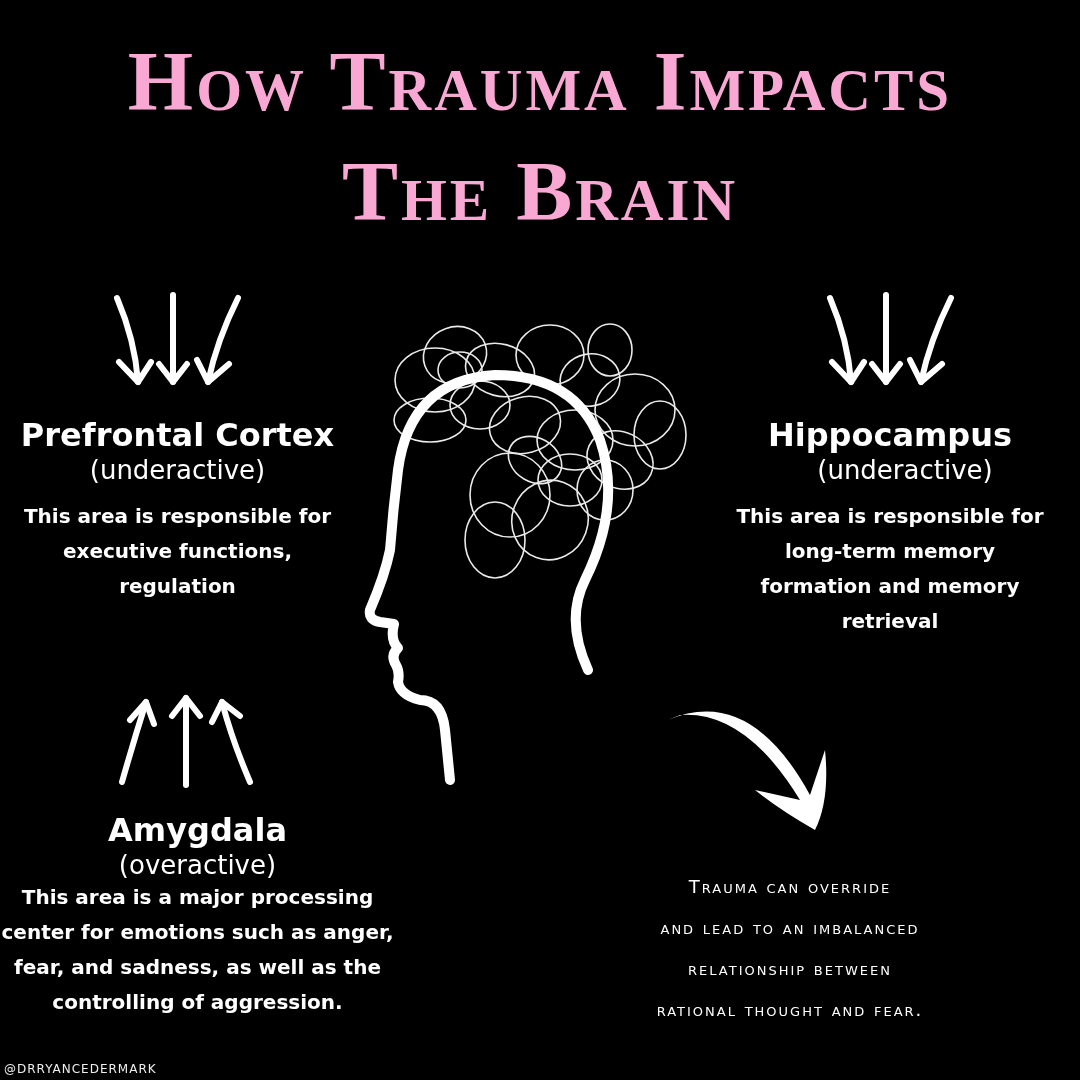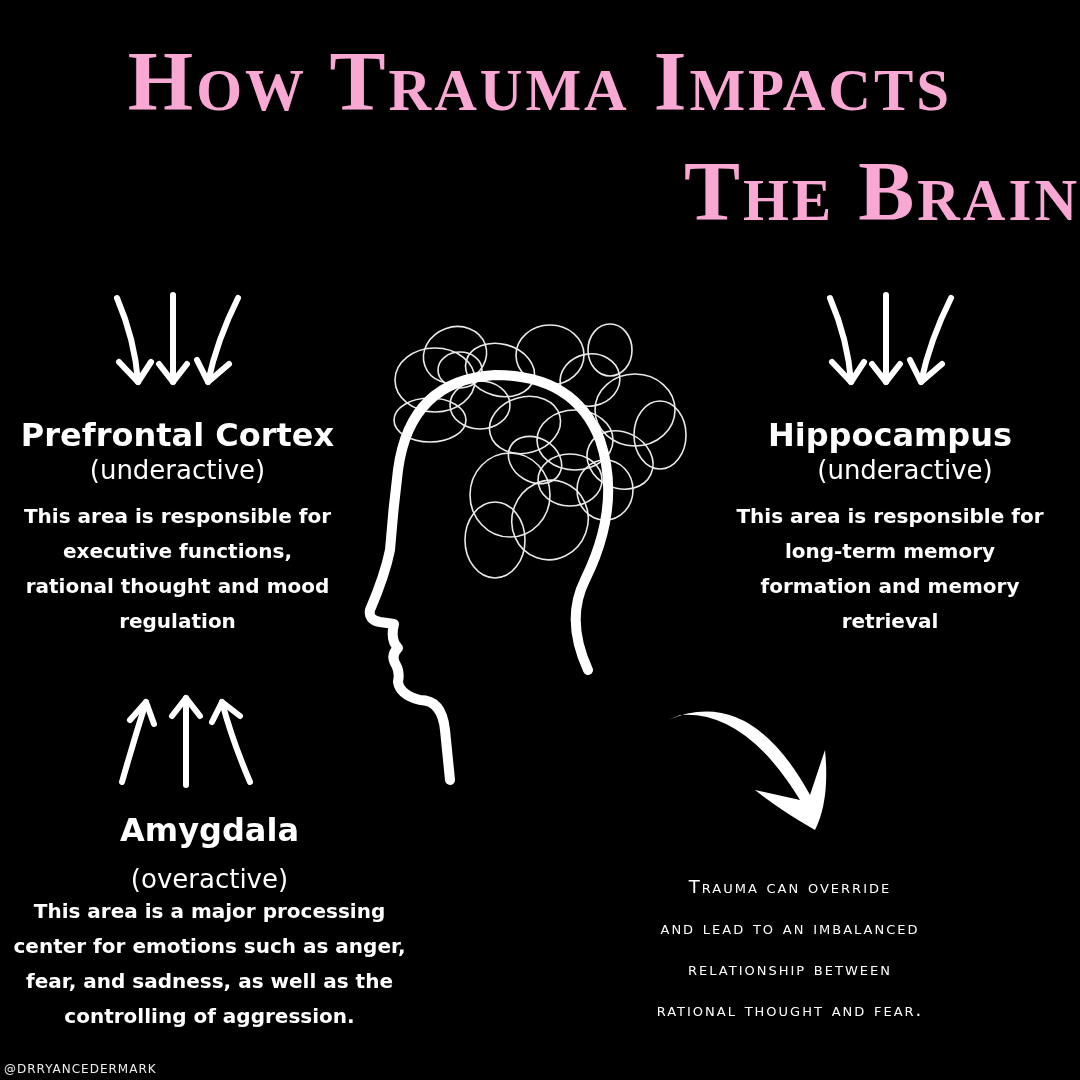--- a/index.html
+++ b/index.html
@@ -1,19 +1,19 @@
 <!DOCTYPE html>
 <html><head>
 <meta charset="utf-8">
 <style>
   html, body { margin:0; padding:0; background:#000; }
   body { width:1080px; height:1080px; position:relative; overflow:hidden; color:#fff; font-family:"Liberation Sans", sans-serif; }
   .title { position:absolute; left:0; width:1080px; text-align:center; font-family:Liberation Serif, serif; font-weight:bold; font-variant:small-caps; letter-spacing:3px; color:#f9a8d4; }
   .title.l1 { top:32px; font-size:84px; line-height:100px; }
-  .title.l2 { top:142px; font-size:84px; line-height:100px;text-align:right; }
+  .title.l2 { top:142px; font-size:84px; line-height:100px; }
   .block { position:absolute; text-align:center; }
   .heading { font-family:"DejaVu Sans", sans-serif; font-weight:bold; font-size:32px; line-height:40px; }
   .status { font-family:"DejaVu Sans", sans-serif; font-size:26px; line-height:30px; font-weight:normal; }
   .desc { font-family:"DejaVu Sans", sans-serif; font-weight:bold; font-size:20px; line-height:35px; }
   .callout { position:absolute; left:510px; width:560px; top:866px; text-align:center; font-family:"DejaVu Sans", sans-serif; font-variant:small-caps; font-size:18px; line-height:41px; letter-spacing:2px; }
   .handle { position:absolute; left:4px; top:1062px; font-family:"DejaVu Sans", sans-serif; font-size:12px; letter-spacing:1px; color:#eee; }
   svg { position:absolute; overflow:visible; }
 </style>
 </head>
 <body>
@@ -31,21 +31,20 @@
       <path d="M92 70 L103 92 L124 74"></path>
   </g>
 </svg>
 
 <div class="block" style="left:0;width:355px;top:415px;">
   <div class="heading">Prefrontal Cortex</div>
   <div class="status">(underactive)</div>
   <div class="desc" style="margin-top:14px">
     <div>This area is responsible for</div>
     <div>executive functions,</div>
-    <div>rational thought and mood</div>
     <div>regulation</div>
   </div>
 </div>
 
 <svg style="left:818px;top:290px" width="150" height="100" viewBox="0 0 150 100">
   <g fill="none" stroke="#fff" stroke-width="6" stroke-linecap="round" stroke-linejoin="round">
     <path d="M12 8 Q30 50 33 92"></path>
       <path d="M14 72 L33 92 L46 72"></path>
     <path d="M68 5 L68 92"></path>
       <path d="M54 74 L68 92 L82 74"></path>
@@ -69,23 +68,23 @@
   <g fill="none" stroke="#fff" stroke-width="6" stroke-linecap="round" stroke-linejoin="round">
     <path d="M10 92 Q22 50 34 12"></path>
       <path d="M18 30 L34 12 L42 34"></path>
     <path d="M74 95 L74 8"></path>
       <path d="M60 26 L74 8 L88 26"></path>
     <path d="M138 92 Q120 50 110 12"></path>
       <path d="M100 32 L110 12 L128 26"></path>
   </g>
 </svg>
 
-<div class="block" style="left:0;width:395px;top:810px;padding-left:12px;">
+<div class="block" style="left:0;width:395px;top:810px;">
   <div class="heading" style="padding-left:-10px">Amygdala</div>
-  <div class="status" style="margin-top:14px">(overactive)</div>
+  <div class="status" style="">(overactive)</div>
   <div class="desc" style="">
     <div>This area is a major processing</div>
     <div>center for emotions such as anger,</div>
     <div>fear, and sadness, as well as the</div>
     <div>controlling of aggression.</div>
   </div>
 </div>
 
 <svg style="left:360px;top:310px" width="340" height="480" viewBox="0 0 340 480">
   <g fill="none" stroke="#fff" stroke-width="1.6" opacity="0.92">

